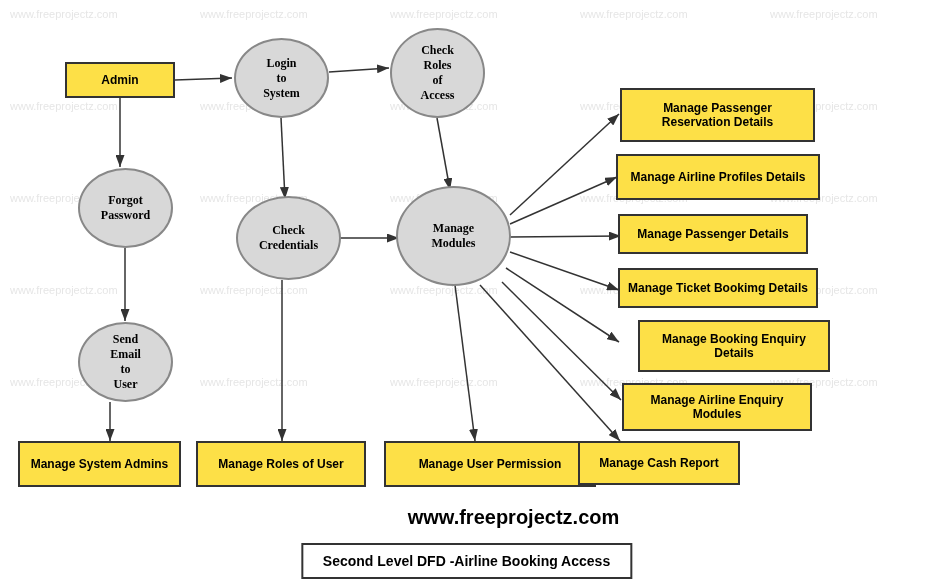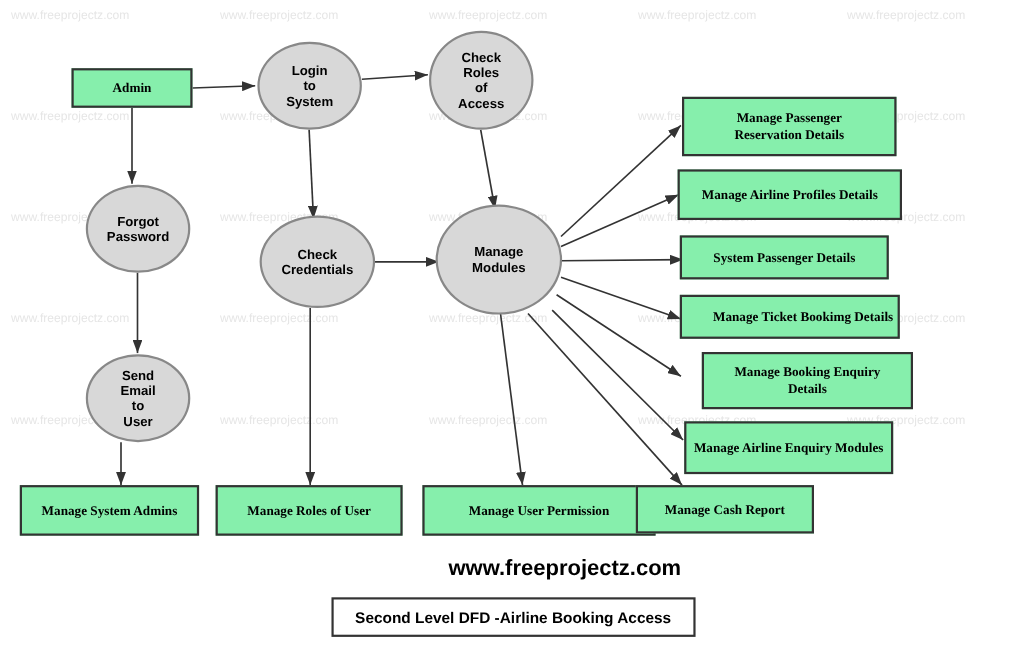--- a/index.html
+++ b/index.html
@@ -23,44 +23,44 @@
     .diagram-container {
       position: absolute;
       top: 0; left: 0;
       width: 933px;
       height: 587px;
       padding-left: 47px;
     }
     .node-rect {
       position: absolute;
       border: 2px solid #333;
-      background: #86efac;
+      background: #fde047;
       display: flex;
       align-items: center;
       justify-content: center;
       text-align: center;
       font-size: 12px;
       font-weight: bold;
       z-index: 10;
       padding: 4px;
-      font-family: Liberation Serif, serif;
     }
     .node-circle {
       position: absolute;
       border: 2px solid #888;
       background: #d8d8d8;
       border-radius: 50%;
       display: flex;
       align-items: center;
       justify-content: center;
       text-align: center;
       font-size: 12px;
       font-weight: bold;
       z-index: 10;
       padding: 6px;
+      font-family: Liberation Serif, serif;
     }
     svg.arrows {
       position: absolute;
       top: 0; left: 0;
       width: 933px;
       height: 587px;
       z-index: 5;
       pointer-events: none;
     }
     .footer-url {
@@ -195,24 +195,24 @@
 
   <div class="node-rect" style="left:620px; top:88px; width:195px; height:54px;">
     <span>Manage Passenger<br>Reservation Details</span>
   </div>
 
   <div class="node-rect" style="left:616px; top:154px; width:204px; height:46px;">
     <span>Manage Airline Profiles Details</span>
   </div>
 
   <div class="node-rect" style="left:618px; top:214px; width:190px; height:40px;">
-    <span>System Passenger Details</span>
-  </div>
-
-  <div class="node-rect" style="left:618px; top:268px; width:200px; height:40px;justify-content:flex-end;">
+    <span>Manage Passenger Details</span>
+  </div>
+
+  <div class="node-rect" style="left:618px; top:268px; width:200px; height:40px;">
     <span>Manage Ticket Bookimg Details</span>
   </div>
 
   <div class="node-rect" style="left:618px; top:320px; width:192px; height:52px;margin-left:20px;">
     <span>Manage Booking Enquiry<br>Details</span>
   </div>
 
   <div class="node-rect" style="left:622px; top:383px; width:190px; height:48px;">
     <span>Manage Airline Enquiry Modules</span>
   </div>

